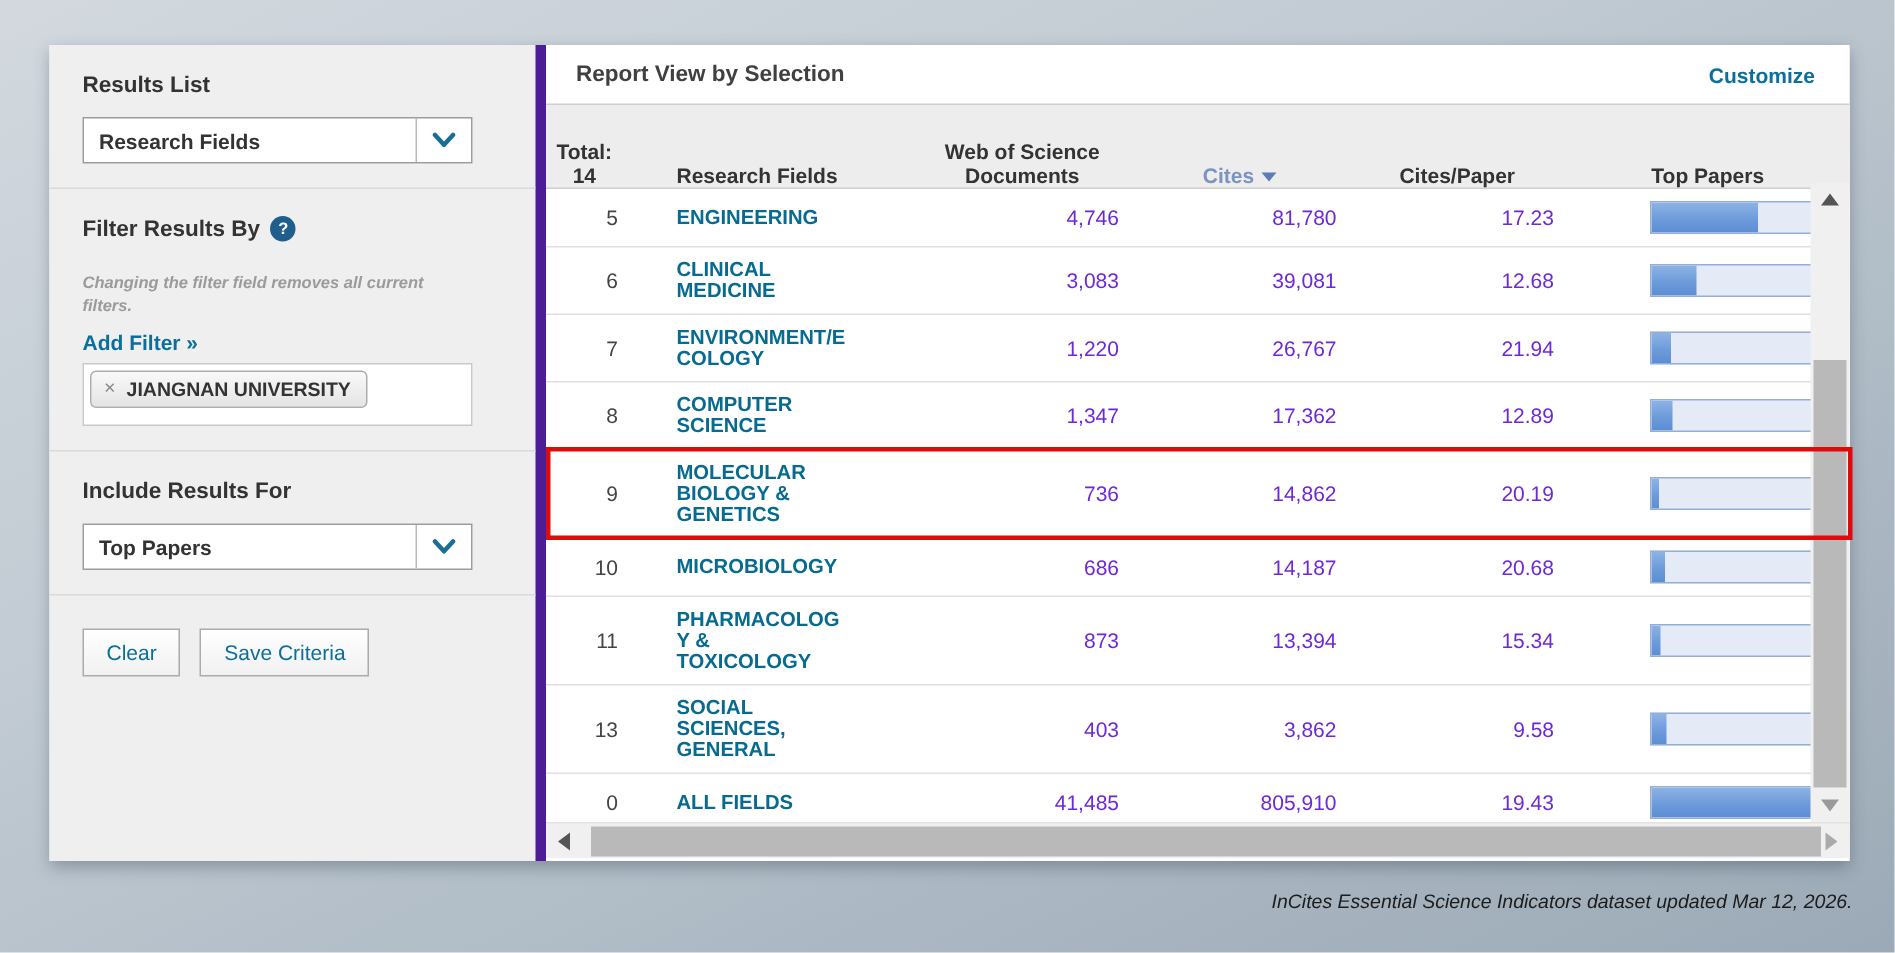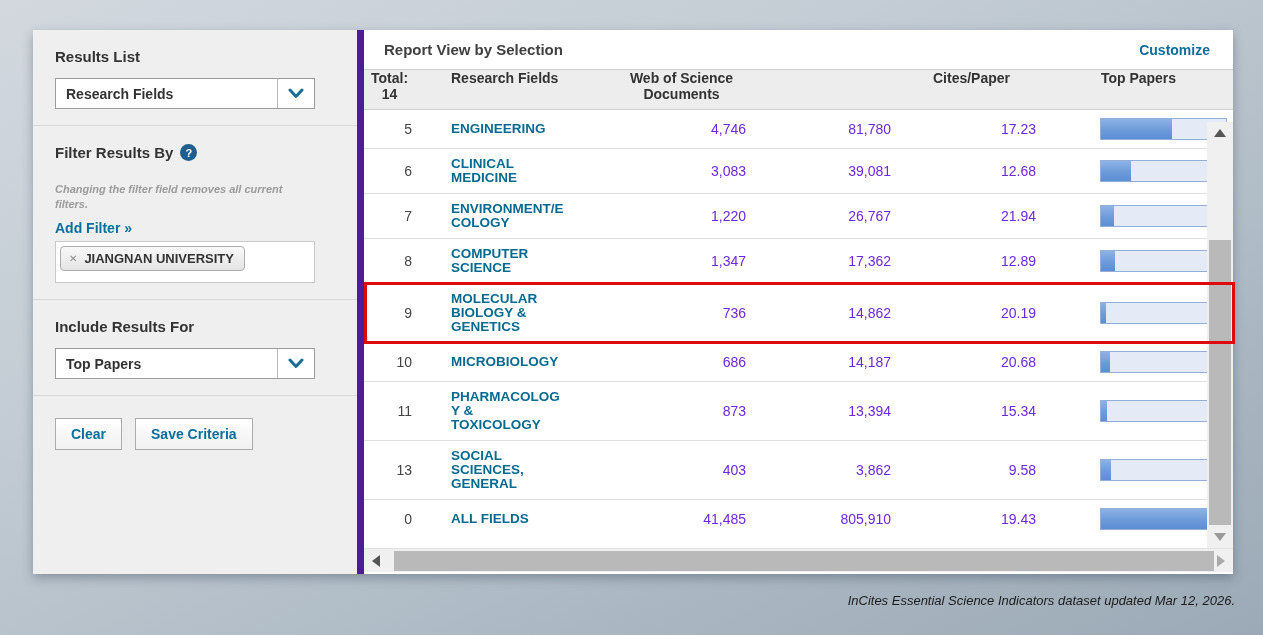--- a/index.html
+++ b/index.html
@@ -36,29 +36,29 @@
     color:#0a6f9c; text-decoration:none; cursor:pointer; }
   .filter-box { margin-top:4px; width:260px; min-height:42px; background:#fff;
     border:1px solid #c9c9c9; padding:4px; }
   .filter-tag { display:inline-flex; align-items:center; gap:7px; height:25px;
     padding:0 10px 0 8px; border:1px solid #adadad; border-radius:4px;
     background:linear-gradient(#f9f9f9,#e4e4e4); cursor:default; }
   .tag-x { color:#8a8a8a; font-size:10px; font-weight:bold; cursor:pointer; }
   .tag-text { font-size:13px; font-weight:bold; color:#333; white-space:nowrap; }
   .btn-row { display:flex; gap:13px; padding:22px 22px; }
   .btn { background:linear-gradient(#ffffff,#f1f1f1); border:1px solid #ababab;
-    font-family:inherit; font-size:14px; font-weight:bold; color:#0a6f9c;
+    font-family:inherit; font-size:14px; font-weight:normal; color:#0a6f9c;
     padding:7px 15px; cursor:pointer; }
   
   .report { position:relative; flex:1; background:#fff; }
   .report-titlebar { height:40px; display:flex; align-items:center;
     justify-content:space-between; padding:0 23px 0 20px; border-bottom:1px solid #cfcfcf; }
   .report-title { font-size:15px; font-weight:bold; color:#404040; }
   .customize { font-size:14px; font-weight:bold; color:#0a6f9c; text-decoration:none; cursor:pointer; }
-  .thead { height:40px; background:#ededed; display:flex; align-items:flex-start;
+  .thead { height:56px; background:#ededed; display:flex; align-items:flex-end;
     border-bottom:1px solid #d0d0d0; width:869px; }
   .cell { display:flex; align-items:center; }
   .c-rank { width:60px; justify-content:flex-end; padding-right:12px; }
   .c-field { width:185px; padding-left:27px; }
   .c-docs { width:145px; justify-content:flex-end; padding-right:8px; }
   .c-cites { width:145px; justify-content:flex-end; padding-right:8px; }
   .c-cpp { width:145px; justify-content:flex-end; padding-right:8px; }
   .c-top { flex:1; justify-content:flex-end; padding-right:6px; }
   .thead .hc { font-size:14px; font-weight:bold; color:#333; white-space:pre-line;
     text-align:center; line-height:16px; }

